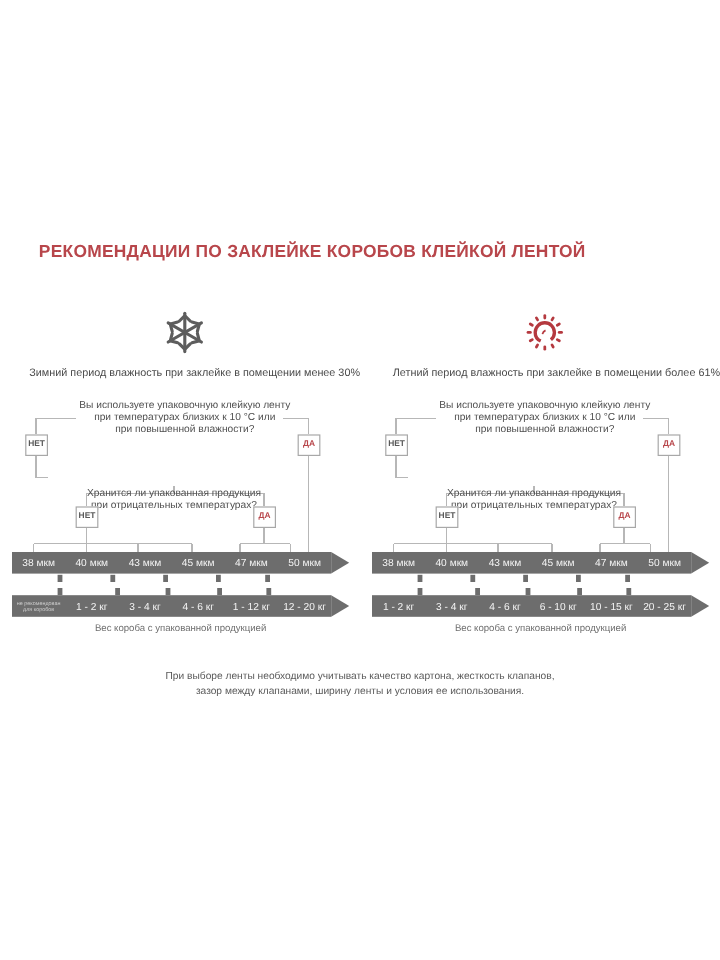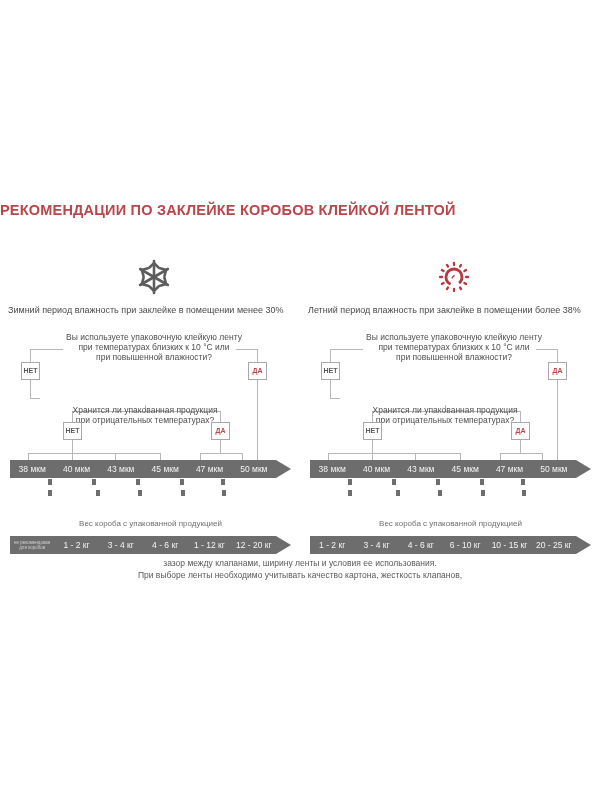--- a/index.html
+++ b/index.html
@@ -1,46 +1,46 @@
 <!DOCTYPE html>
 <html><head>
 <meta charset="utf-8">
 <style>
   html,body{margin:0;padding:0;background:#fff;}
   .canvas{position:relative;width:600px;height:800px;background:#ffffff;overflow:hidden;
           font-family:"Liberation Sans",sans-serif;}
-  .title{position:absolute;top:202px;left:0;width:488px;text-align:left;
+  .title{position:absolute;top:202px;left:0;width:488px;text-align:right;
          font-size:14.5px;font-weight:bold;color:#b8464b;letter-spacing:.2px;}
   .col{position:absolute;top:255px;width:292px;height:292px;}
   #col-winter{left:8px;}
   #col-summer{left:308px;}
   .icon-wrap{position:absolute;top:0;left:0;width:292px;height:44px;text-align:center;}
-  .subtitle{position:absolute;top:50px;left:0;width:292px;text-align:left;
+  .subtitle{position:absolute;top:50px;left:0;width:292px;text-align:right;
             font-size:9px;color:#4a4a4a;}
   .flow{position:absolute;top:75px;left:0;}
   .flow path{stroke:#b7b7b7;stroke-width:1;fill:none;shape-rendering:crispEdges;}
   .q1{position:absolute;top:78px;left:4px;width:284px;text-align:center;
       font-size:8.5px;line-height:9.8px;color:#4f4f4f;}
   .q2{position:absolute;top:133px;left:0;width:274px;text-align:center;
       font-size:8.5px;line-height:9.8px;color:#4f4f4f;margin-top:18px;}
   .ansbox{position:absolute;width:17px;height:16px;border:1px solid #a8a8a8;background:#fff;
           font-size:7px;font-weight:bold;line-height:16px;text-align:center;}
   .no{color:#595959;}
   .yes{color:#b8464b;}
   .pos-no1{left:13px;top:107px;}
   .pos-yes1{left:240px;top:107px;}
   .pos-no2{left:55px;top:167px;}
   .pos-yes2{left:203px;top:167px;}
   .bar{position:absolute;left:2px;width:266px;height:18px;background:#6d6d6d;
        display:flex;align-items:center;}
   .bar::after{content:"";position:absolute;left:266px;top:0;width:0;height:0;
        border-top:9px solid transparent;border-bottom:9px solid transparent;
        border-left:15px solid #6d6d6d;}
-  .bar-mkm{top:205px;justify-content:flex-end;}
-  .bar-kg{top:241px;margin-top:40px;}
+  .bar-mkm{top:205px;}
+  .bar-kg{top:241px;}
   .cell{flex:1;text-align:center;color:#f4f4f4;font-size:8.5px;white-space:nowrap;}
   .cell-nr{flex:1;text-align:center;color:#cfcfcf;font-size:4.5px;line-height:5px;}
   .cell-nr span{display:block;}
   .tick{position:absolute;width:4px;height:6px;background:#6d6d6d;}
   .caption{position:absolute;top:264px;left:2px;width:281px;text-align:center;
            font-size:8px;color:#6f6f6f;}
   .footer{position:absolute;top:558px;left:0;width:600px;text-align:center;
           font-size:8.5px;line-height:11.5px;color:#595959;}
   .qline{display:block;}
 </style>
@@ -143,21 +143,21 @@
             <line y1="-12" y2="-14" transform="rotate(180)"></line>
               <line y1="-12" y2="-14" transform="rotate(210)"></line>
             <line y1="-12" y2="-14" transform="rotate(240)"></line>
               <line y1="-12" y2="-14" transform="rotate(270)"></line>
             <line y1="-12" y2="-14" transform="rotate(300)"></line>
               <line y1="-12" y2="-14" transform="rotate(330)"></line>
           </g>
         </g>
       </svg>
     </div>
-    <div class="subtitle">Летний период влажность при заклейке в помещении более 38%</div>
+    <div class="subtitle">Летний период влажность при заклейке в помещении более 61%</div>
 
     <svg class="flow" width="292" height="135" viewBox="0 0 292 135">
       <path d="M55 19 H22 V32 M228 19 H249 V32 M22 50 V68 H32 M249 50 V131 M137 75 V81 M64 81 H212 M64 81 V92 M212 81 V92 M64 110 V131 M212 110 V123 M20 123 H152 M20 123 V131 M107 123 V131 M152 123 V131 M192 123 H234 M192 123 V131 M234 123 V131"></path>
     </svg>
 
     <div class="q1">
       <span class="qline">Вы используете упаковочную клейкую ленту</span>
       <span class="qline">при температурах близких к 10 °С или</span>
       <span class="qline">при повышенной влажности?</span>
     </div>
@@ -195,17 +195,17 @@
       <span class="cell">3 - 4 кг</span>
       <span class="cell">4 - 6 кг</span>
       <span class="cell">6 - 10 кг</span>
       <span class="cell">10 - 15 кг</span>
       <span class="cell">20 - 25 кг</span>
     </div>
     <div class="caption">Вес короба с упакованной продукцией</div>
   </div>
 
   <div class="footer">
+    <span class="qline">При выборе ленты необходимо учитывать качество картона, жесткость клапанов,</span>
     <span class="qline">зазор между клапанами, ширину ленты и условия ее использования.</span>
-    <span class="qline">При выборе ленты необходимо учитывать качество картона, жесткость клапанов,</span>
   </div>
 
 </div>
 
 </body></html>

